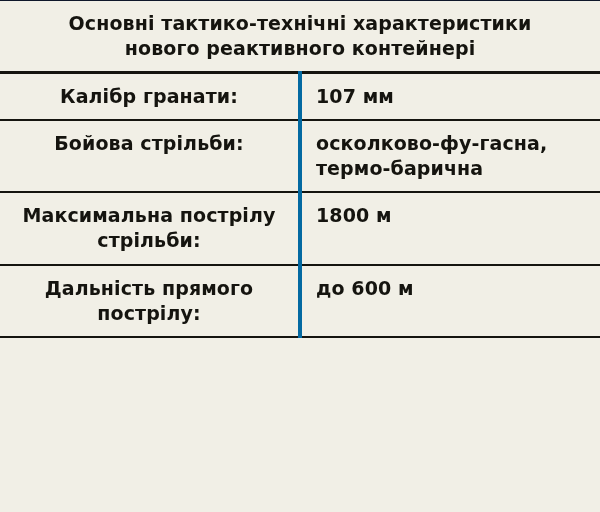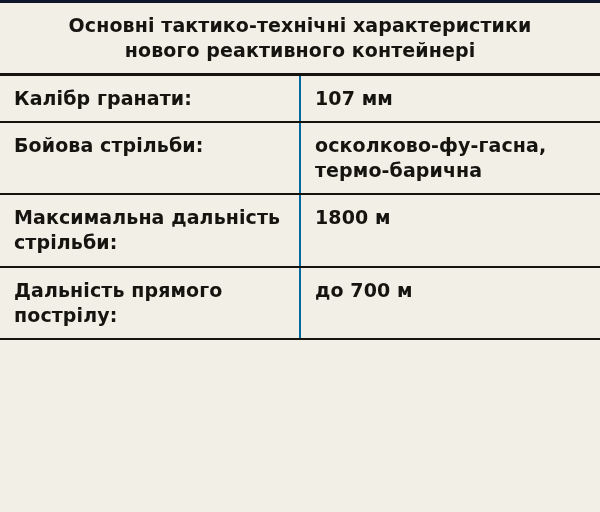--- a/index.html
+++ b/index.html
@@ -35,31 +35,32 @@
     letter-spacing: 0.1px;
   }
   .title-cell {
     text-align: center;
     font-size: 21.5px;
     line-height: 1.3;
     padding: 14px 18px 14px 18px;
     font-weight: bold;
   }
   .rule-top {
-    border-top: 3px solid #0f172a;
+    border-top: 1px solid #0f172a;
   }
   .rule-bottom {
     border-bottom: 3px solid #15140f;
   }
   .row-line td {
     border-bottom: 2px solid #15140f;
   }
   .label-cell {
     width: 392px;
-    border-right: 2px solid #0369a1;
+    border-right: 4px solid #0369a1;
+    text-align: center;
   }
   .value-cell {
     width: 208px;
   }
   .justify {
     text-align: justify;
     text-align-last: left;
   }
 </style>
 </head>
@@ -80,24 +81,24 @@
         <td class="value-cell">107 мм</td>
       </tr>
 
       <tr class="row-line">
         <td class="label-cell">Бойова стрільби:</td>
         <td class="value-cell justify">осколково-фу-гасна, термо-барична</td>
       </tr>
 
 
       <tr class="row-line">
-        <td class="label-cell">Максимальна дальність стрільби:</td>
+        <td class="label-cell">Максимальна пострілу стрільби:</td>
         <td class="value-cell">1800 м</td>
       </tr>
 
 
       <tr class="row-line">
         <td class="label-cell">Дальність прямого пострілу:</td>
-        <td class="value-cell">до 700 м</td>
+        <td class="value-cell">до 600 м</td>
       </tr>
     </tbody>
   </table>
 </div>
 
 </body></html>

